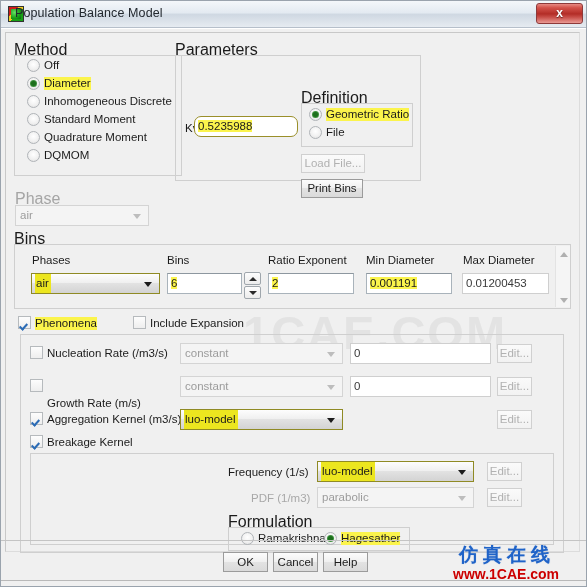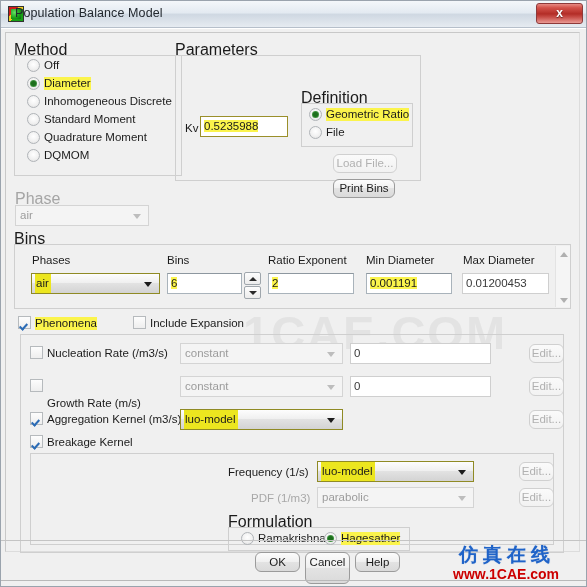--- a/index.html
+++ b/index.html
@@ -208,27 +208,26 @@
     background: #f4f4f4;
     color: #9c9c9c;
   }
   .combo.disabled .arrow { border-top-color: #bdbdbd; }
 
   
   .button {
     position: absolute;
     box-sizing: border-box;
     border: 1px solid #9b9b9b;
-    border-radius: 6px;
+    border-radius: 0;
     background: linear-gradient(to bottom, #fcfcfc 0%, #f0f0f0 48%, #e3e3e3 50%, #dadada 100%);
     font-size: 11.5px;
     color: #1b1b1b;
     text-align: center;
     cursor: default;
-    margin-left: 32px;
   }
   .button.disabled {
     border-color: #d0d0d0;
     color: #b1b1b1;
     background: linear-gradient(to bottom,#fafafa 0%, #f2f2f2 100%);
   }
 
   
   .spin {
     position: absolute;
@@ -361,21 +360,21 @@
         <div class="group-label disabled" style="left:9px; top:157px;">Phase</div>
         <div class="combo disabled" style="left:9px; top:172px; width:134px; height:21px;">
           <span class="val">air</span>
           <span class="arrow"></span>
         </div>
 
         <div class="group-label" style="left:169px; top:8px;">Parameters</div>
         <div class="group-box" style="left:169px; top:22px; width:246px; height:126px;"></div>
 
         <div class="ctl-label" style="left:179px; top:89px;">Kv</div>
-        <div class="text-input focused" style="left:194px; top:83px; width:88px; height:21px;">
+        <div class="text-input focused" style="left:188px; top:83px; width:104px; height:21px;border-radius:7px;">
           <span class="sel">0.5235988</span>
         </div>
 
         <div class="group-label" style="left:295px; top:56px;">Definition</div>
         <div class="group-box" style="left:295px; top:70px; width:112px; height:44px;"></div>
         <div>
           <div class="radio checked" style="left:303px; top:75px;"></div>
           <div class="ctl-label hl" style="left:320px; top:75px;">Geometric Ratio</div>
         </div>
         <div>
@@ -508,21 +507,21 @@
         <div>
           <div class="radio checked" style="left:318px; top:499px;"></div>
           <div class="ctl-label hl" style="left:335px; top:499px;">Hagesather</div>
         </div>
 
       </div>
 
       <div class="footer">
         <div class="sep-line" style="top:12px;"></div>
         <div class="button" style="left:222px; top:24px; width:45px; height:20px; line-height:18px;">OK</div>
-        <div class="button" style="left:272px; top:24px; width:45px; height:32px; line-height:18px;">Cancel</div>
+        <div class="button" style="left:272px; top:24px; width:45px; height:20px; line-height:18px;">Cancel</div>
         <div class="button" style="left:322px; top:24px; width:45px; height:20px; line-height:18px;">Help</div>
 
         <div class="wm-cn" style="left:458px; top:14px;">仿真在线</div>
         <div class="wm-url" style="left:452px; top:38px;">www.1CAE.com</div>
 
         <div class="sep-line" style="top:52px; background:#b9b9b9;"></div>
       </div>
 
     </div>
   </div>

